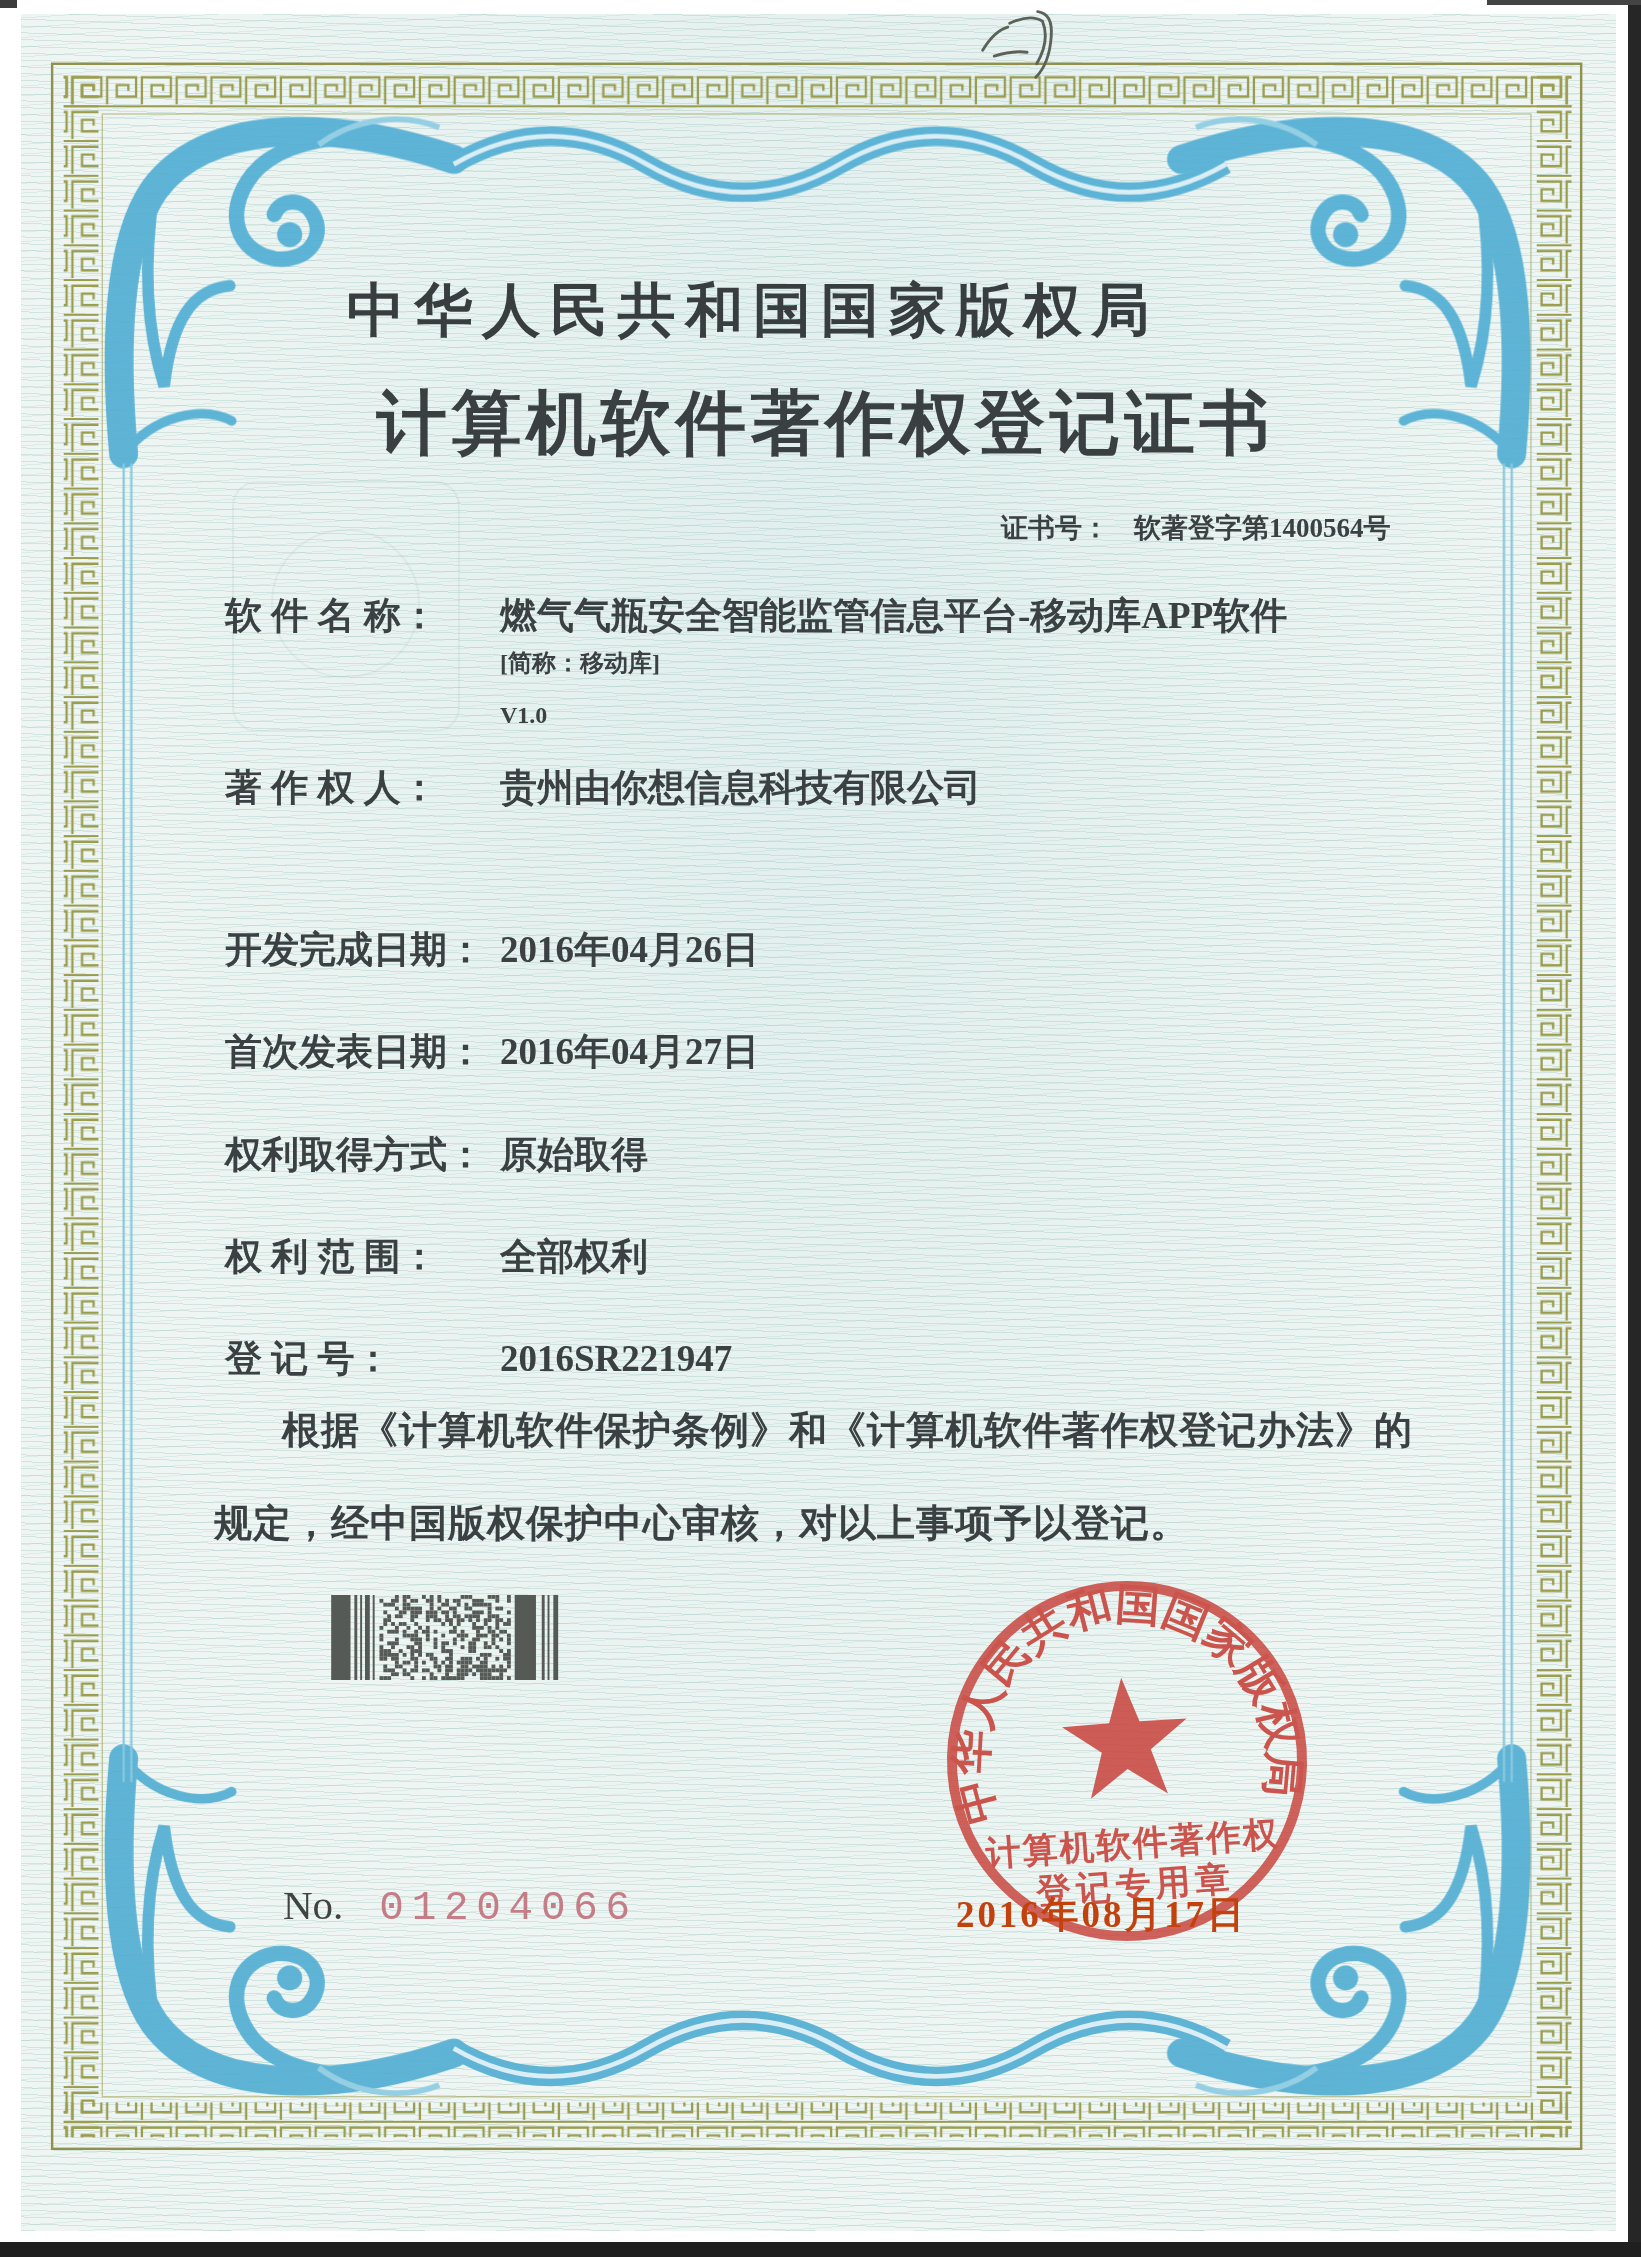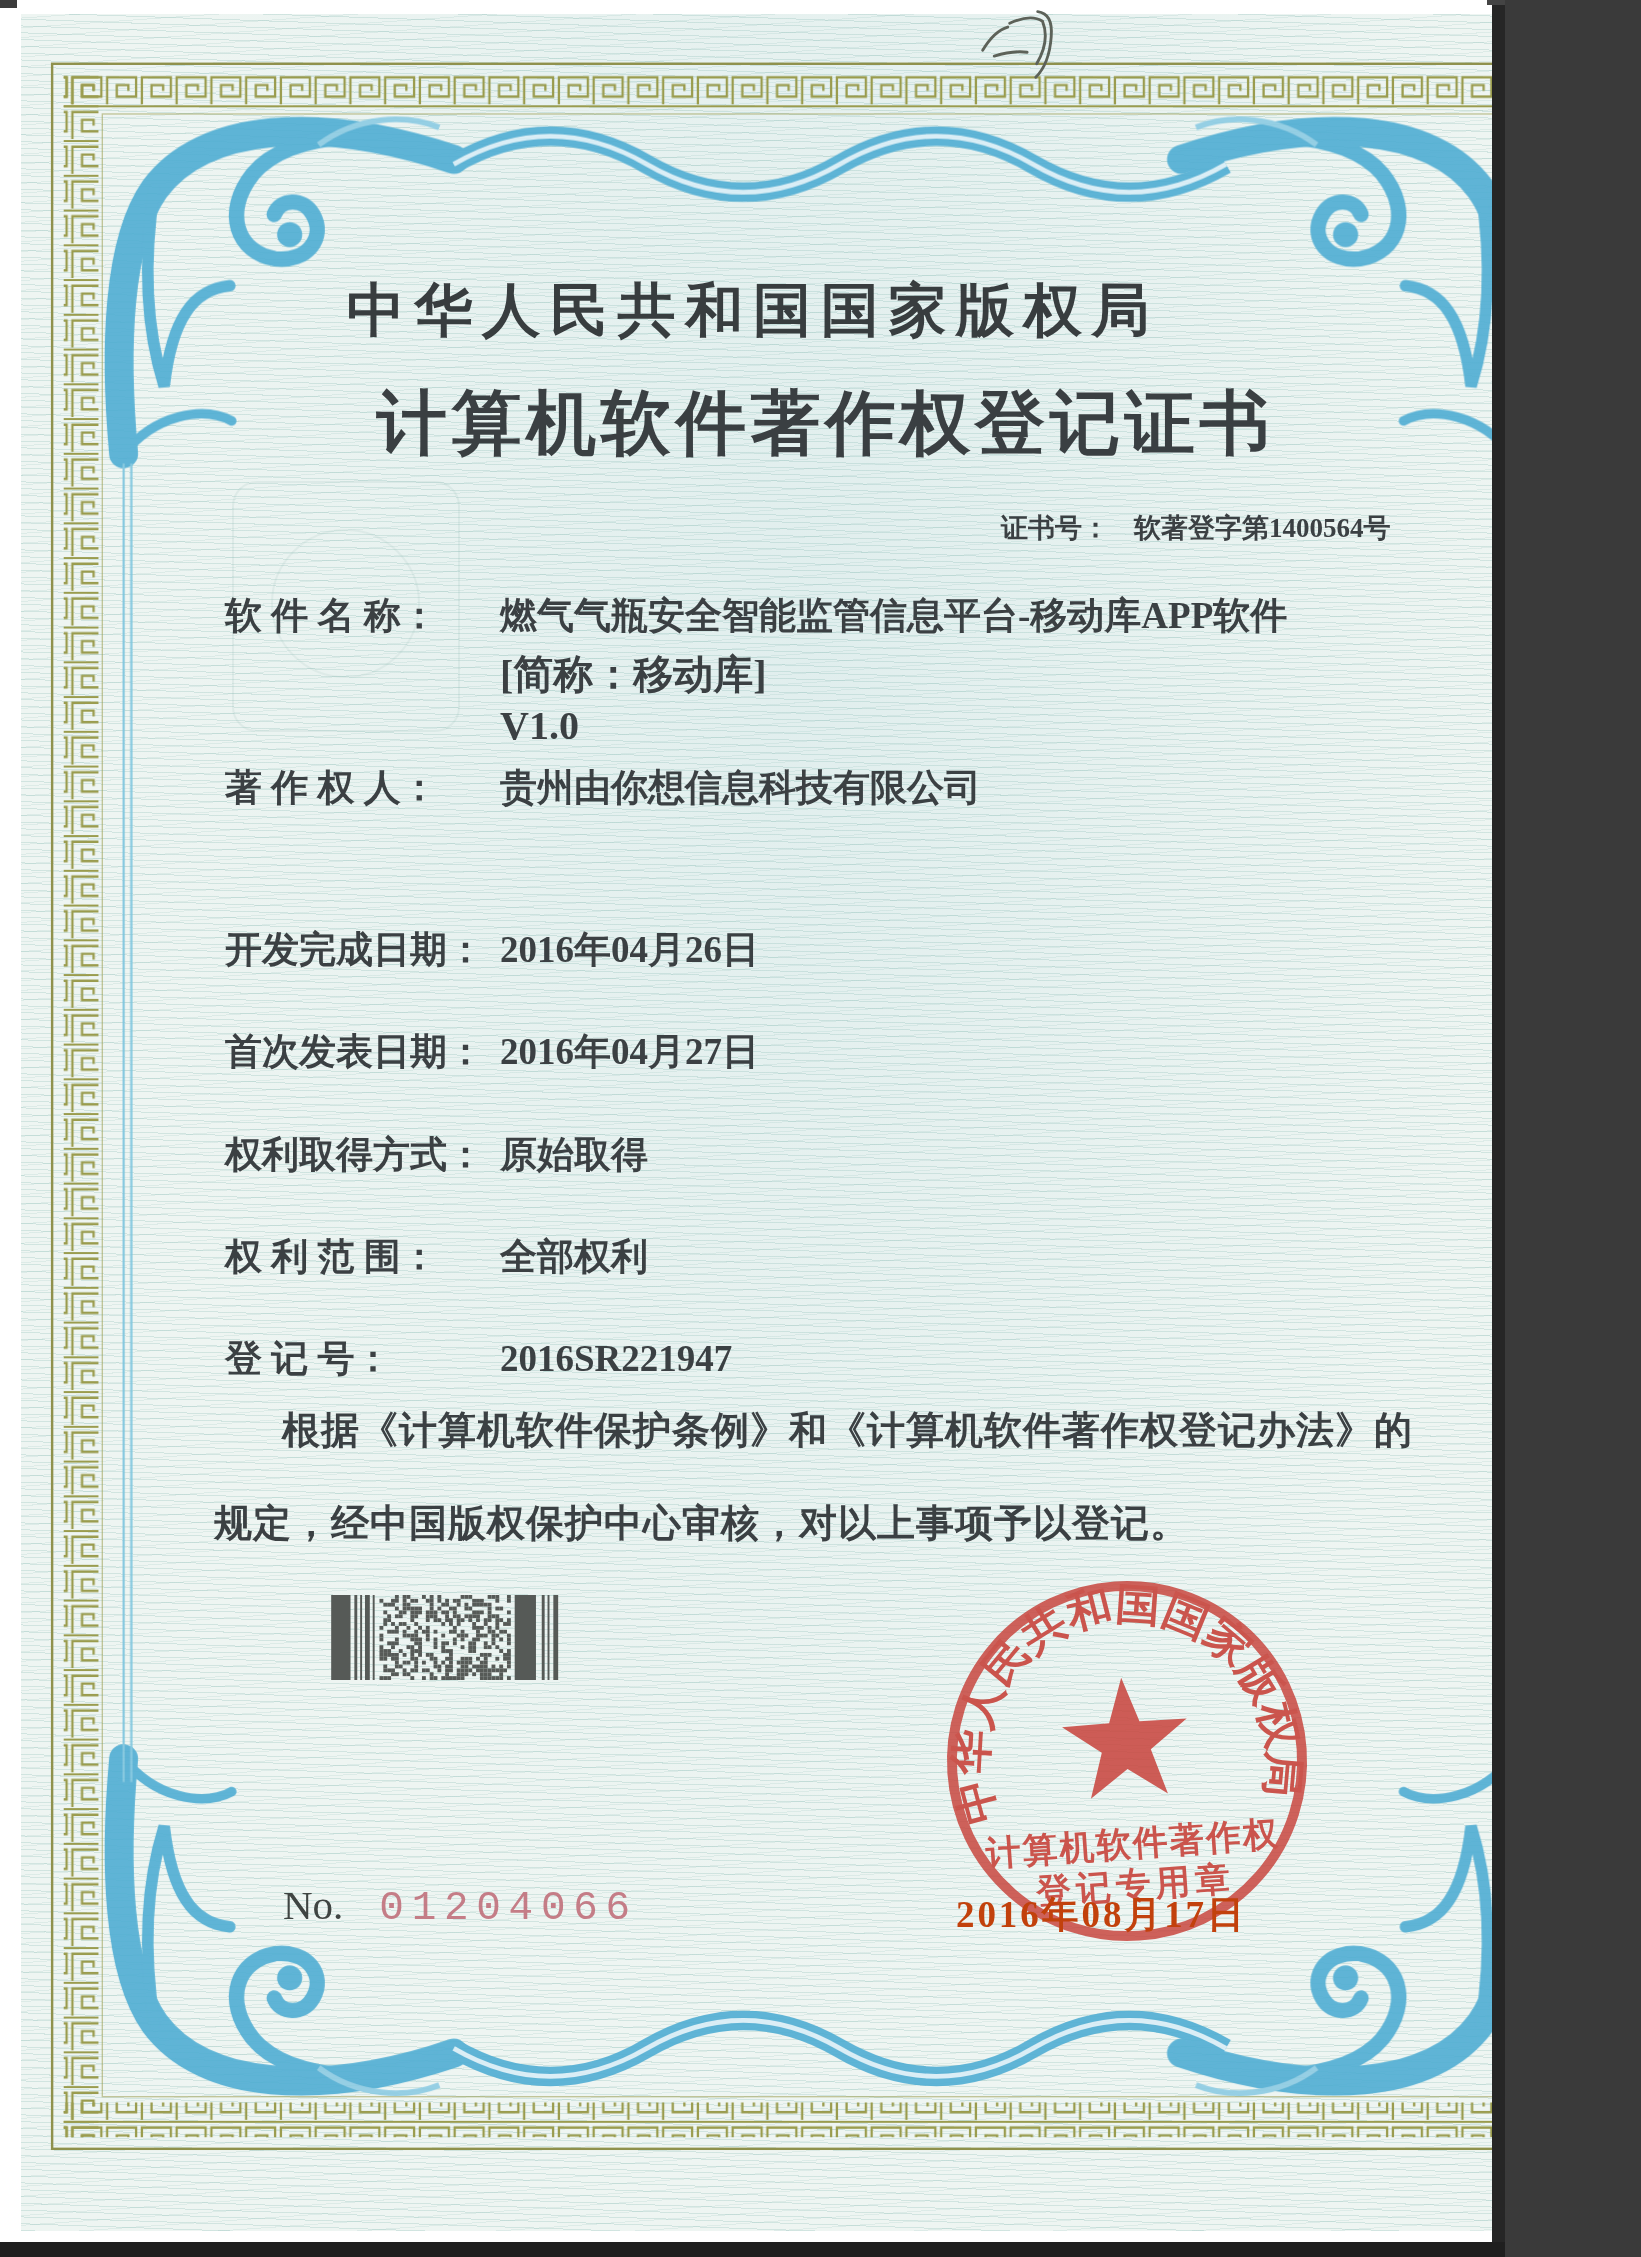--- a/index.html
+++ b/index.html
@@ -1,16 +1,16 @@
 <!DOCTYPE html>
 <html><head>
 <meta charset="utf-8">
 <style>
   html,body{margin:0;padding:0;background:#3a3a3a;}
-  .page{position:relative;width:1505px;height:2257px;background:#ffffff;overflow:hidden;
+  .page{position:relative;width:1641px;height:2257px;background:#ffffff;overflow:hidden;
         font-family:"Liberation Serif","DejaVu Serif",serif;}
   
   .scan-right{position:absolute;right:0;top:0;width:13.5px;height:2257px;background:#262626;}
   .scan-bottom{position:absolute;left:0;bottom:0;width:1641px;height:15.4px;background:#1f1f1f;}
   .scan-topline{position:absolute;left:1487px;top:0;width:154px;height:4.8px;background:#444;}
   .scan-tl{position:absolute;left:0;top:0;width:17.4px;height:7.7px;background:#3c3c3c;}
   
   .paper{position:absolute;left:21px;top:13.5px;width:1595px;height:2217px;background-color:#eef5f2;
     background-image:
       repeating-linear-gradient(2deg, rgba(122,178,170,.25) 0 1px, rgba(0,0,0,0) 1px 6.8px),
@@ -25,21 +25,21 @@
   
   .txt{position:absolute;white-space:nowrap;color:#3b4043;z-index:3;}
   .t1{left:0;width:1506px;top:272px;text-align:center;font-size:58px;font-weight:600;
       letter-spacing:9.7px;color:#383d3f;}
   .t2{left:0;width:1651px;top:377px;text-align:center;font-size:70px;font-weight:700;
       letter-spacing:4.8px;color:#3a3f42;}
   .certno{left:1001px;top:510px;font-size:27px;font-weight:700;font-family:Liberation Serif, serif;}
   .certno .v{margin-left:25px;}
   .row{left:225px;font-size:37px;font-weight:600;}
   .row .lbl{display:inline-block;width:275px;}
-  .nameextra{left:500px;font-size:40px;font-weight:600;}
+  .nameextra{left:500px;font-size:24px;font-weight:600;}
   .stmt{font-size:38px;font-weight:600;letter-spacing:1px;}
   .date{left:956px;top:1890px;font-size:37px;letter-spacing:2.9px;color:#c2410c;z-index:6;font-weight:600;}
   .serial{left:283px;top:1881px;font-size:41px;color:#3f4442;}
   .serial .num{font-family:"Liberation Mono","DejaVu Sans Mono",monospace;font-size:41px;
       color:#c0707c;letter-spacing:7.7px;margin-left:36px;font-weight:400;opacity:.9;}
   
   #barcode{position:absolute;left:331px;top:1595px;z-index:3;}
   
   #seal{position:absolute;left:938px;top:1572px;z-index:5;transform:rotate(-4deg);opacity:.92;}
   .sealtext{font-family:"Liberation Serif","DejaVu Serif",serif;font-weight:700;fill:#c8473f;}

